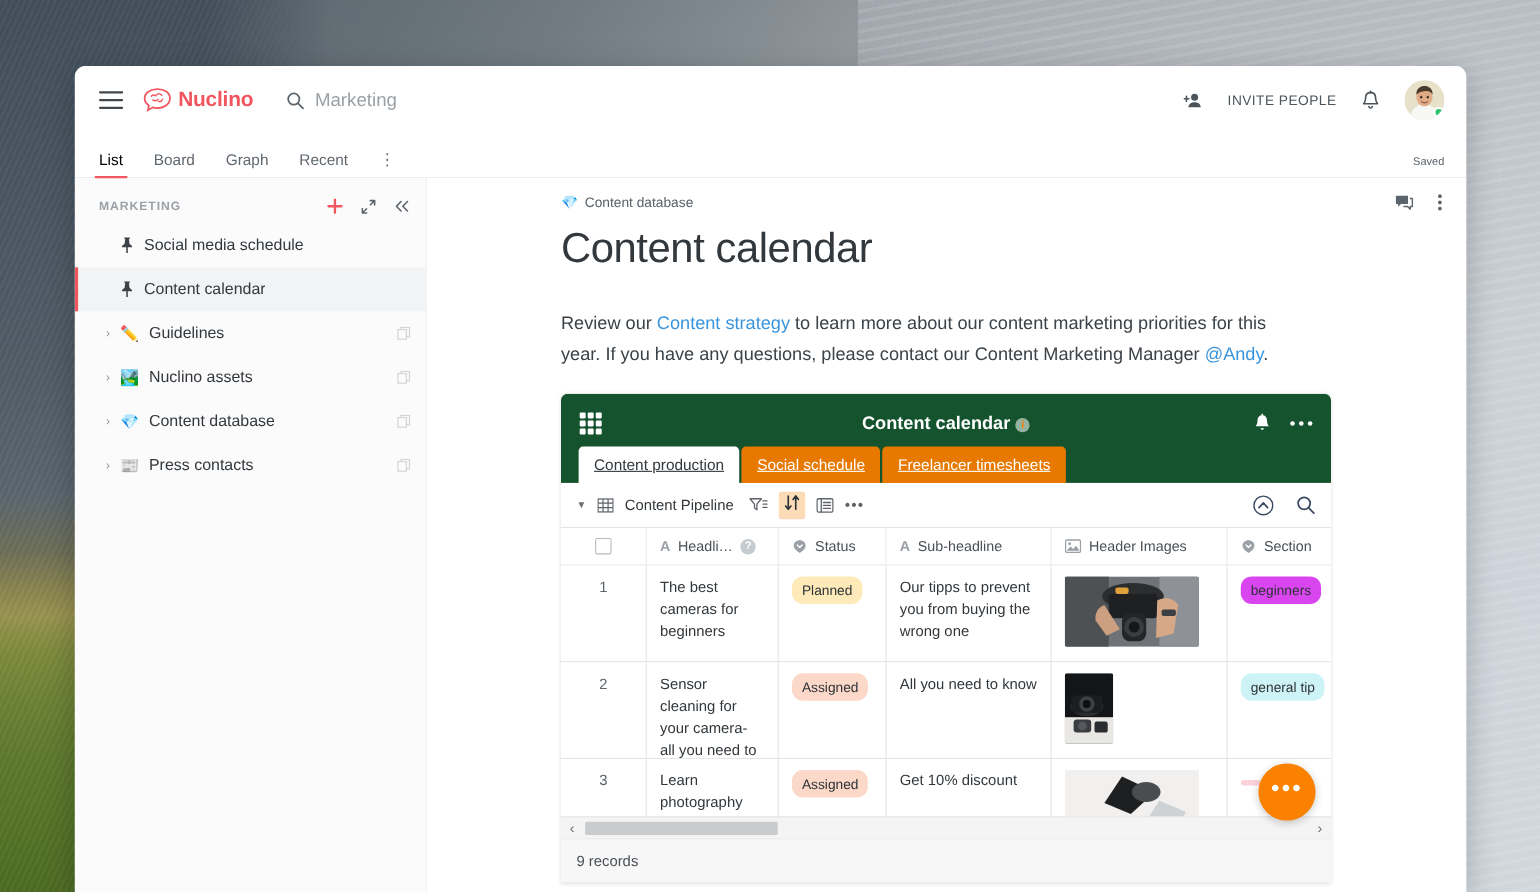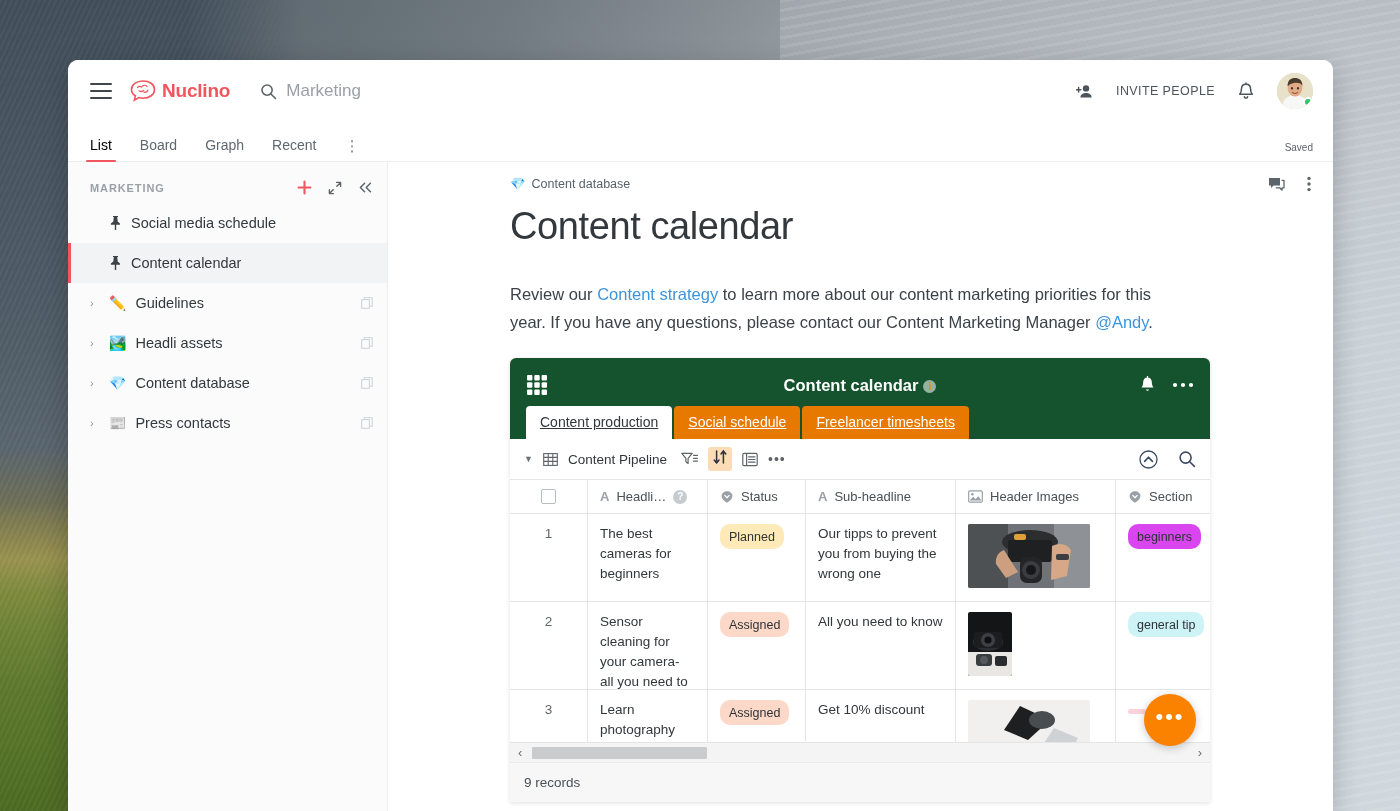--- a/index.html
+++ b/index.html
@@ -171,21 +171,21 @@
   .side-title {
     font-size: 11px; font-weight: bold; letter-spacing: .9px; color: #9aa0a6;
   }
   .side-actions { margin-left: auto; display: flex; align-items: center; gap: 16px; }
   .ic-btn { cursor: pointer; display: block; }
 
   .side-item {
     display: flex; align-items: center; gap: 9px;
     height: 40px; padding: 0 14px 0 22px;
     font-size: 14.5px; color: #33383d;
-    cursor: pointer; position: relative;
+    cursor: pointer; position: relative; text-align: right;
   }
   .side-item.selected { background: #f2f3f4; }
   .side-item.selected::before {
     content: ""; position: absolute; left: 0; top: 0; bottom: 0;
     width: 3px; background: #f1565f;
   }
   .caret { width: 10px; color: #8d949a; font-size: 11px; flex: 0 0 10px; }
   .caret.hidden { visibility: hidden; }
   .emoji { font-size: 14px; line-height: 1; }
   .pin-ic { width: 13px; display:block; flex: 0 0 13px; }
@@ -456,21 +456,21 @@
         <span class="side-label">Guidelines</span>
         <svg class="side-dup" width="12" height="12" viewBox="0 0 12 12">
           <rect x="0.7" y="2.6" width="7.7" height="8.7" fill="none" stroke="#a9aeb3" stroke-width="1.1"></rect>
           <path d="M3.4 2.6V0.7h7.9v8.5H8.4" fill="none" stroke="#a9aeb3" stroke-width="1.1"></path>
         </svg>
       </div>
 
       <div class="side-item">
         <span class="caret">›</span>
         <span class="emoji">🏞️</span>
-        <span class="side-label">Headli assets</span>
+        <span class="side-label">Nuclino assets</span>
         <svg class="side-dup" width="12" height="12" viewBox="0 0 12 12">
           <rect x="0.7" y="2.6" width="7.7" height="8.7" fill="none" stroke="#a9aeb3" stroke-width="1.1"></rect>
           <path d="M3.4 2.6V0.7h7.9v8.5H8.4" fill="none" stroke="#a9aeb3" stroke-width="1.1"></path>
         </svg>
       </div>
 
       <div class="side-item">
         <span class="caret">›</span>
         <span class="emoji">💎</span>
         <span class="side-label">Content database</span>

